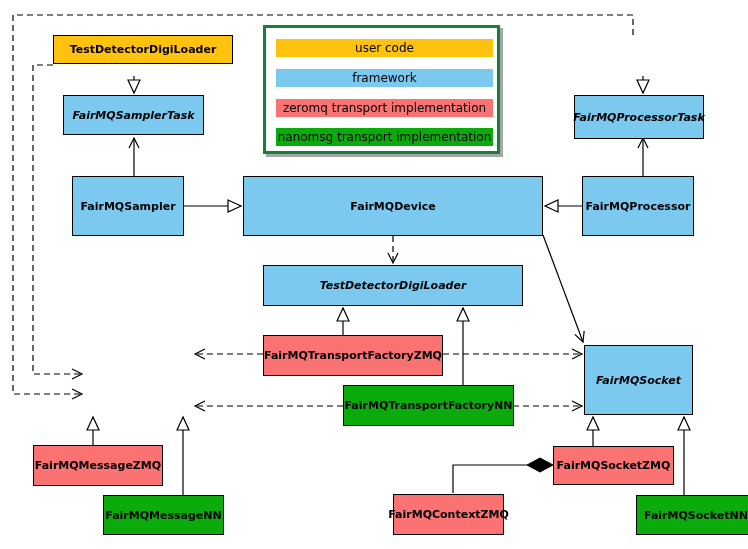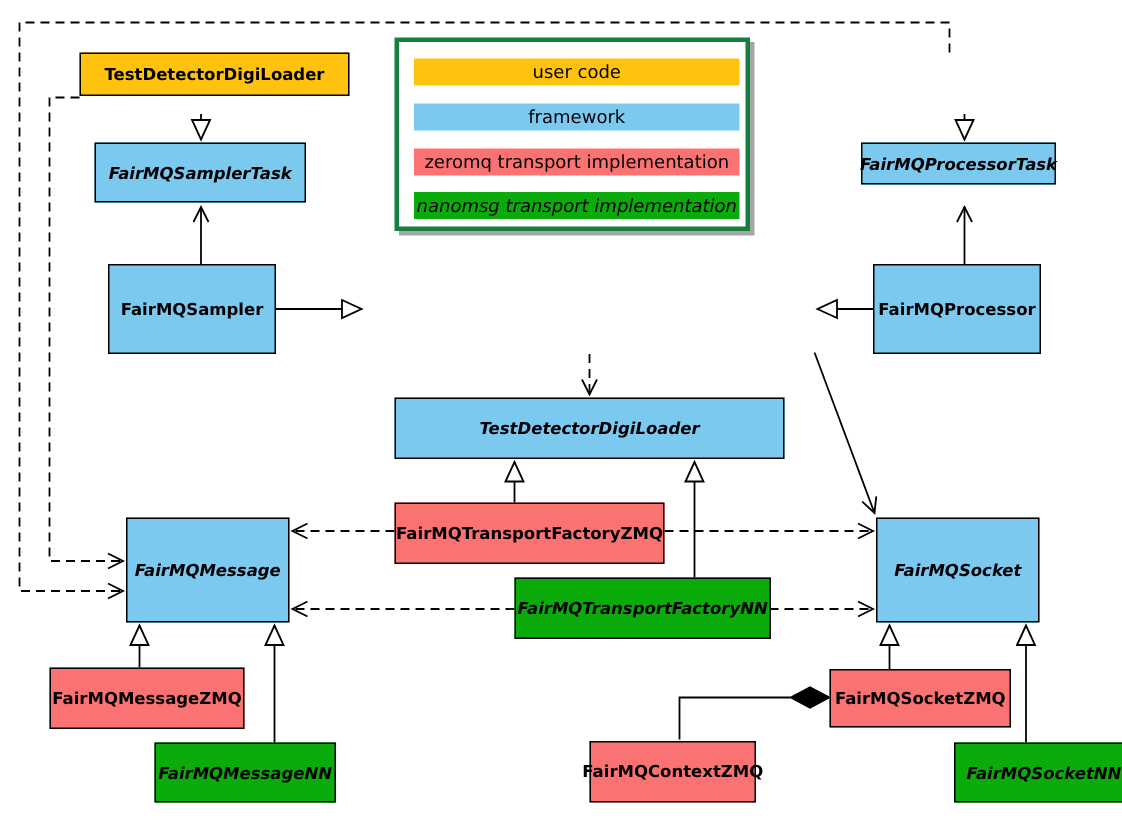--- a/index.html
+++ b/index.html
@@ -17,21 +17,21 @@
     box-sizing:border-box;
     border:1.2px solid #000;
     display:flex;align-items:center;justify-content:center;
     font-weight:bold;font-size:11px;color:#000;
     text-align:center;white-space:nowrap;
   }
   .abstract{font-style:italic;}
   .user{background:var(--user-code);}
   .fw{background:var(--framework);}
   .zmq{background:var(--zeromq);}
-  .nn{background:var(--nanomsg);font-style:italic;}
+  .nn{background:var(--nanomsg);}
   .legend{
     position:absolute;left:263px;top:25px;width:237px;height:129px;
     z-index:2;background:#ffffff;border:3px solid #15803d;
     box-sizing:border-box;
     box-shadow:3px 3px 0 rgba(0,0,0,0.35);
   }
   .lrow{
     position:absolute;left:10px;width:217px;height:18px;
     display:flex;align-items:center;justify-content:center;
     font-size:12px;font-weight:normal;color:#000;white-space:nowrap;
@@ -82,34 +82,34 @@
       <path d="M527,465 L453,465 L453,493"></path>
     </g>
     <polygon points="553,465 540,458 527,465 540,472" fill="#000" stroke="#000"></polygon>
   </svg>
 
   <div class="node user" style="left:53px;top:35px;width:180px;height:29px">TestDetectorDigiLoader</div>
 
 
   <div class="node fw abstract" style="left:63px;top:95px;width:141px;height:40px">FairMQSamplerTask</div>
 
-  <div class="node fw abstract" style="left:574px;top:95px;width:130px;height:28px">FairMQProcessorTask</div>
+  <div class="node fw abstract" style="left:574px;top:95px;width:130px;height:44px">FairMQProcessorTask</div>
 
   <div class="node fw" style="left:72px;top:176px;width:112px;height:60px">FairMQSampler</div>
 
+  <div class="node fw" style="left:243px;top:176px;width:300px;height:60px">FairMQDevice</div>
 
   <div class="node fw" style="left:582px;top:176px;width:112px;height:60px">FairMQProcessor</div>
 
   <div class="node fw abstract" style="left:263px;top:265px;width:260px;height:41px">TestDetectorDigiLoader</div>
 
   <div class="node zmq" style="left:263px;top:335px;width:180px;height:41px">FairMQTransportFactoryZMQ</div>
 
   <div class="node nn" style="left:343px;top:385px;width:171px;height:41px">FairMQTransportFactoryNN</div>
 
-  <div class="node fw abstract" style="left:84px;top:345px;width:109px;height:70px">FairMQMessage</div>
 
   <div class="node zmq" style="left:33px;top:445px;width:130px;height:41px">FairMQMessageZMQ</div>
 
   <div class="node fw abstract" style="left:584px;top:345px;width:109px;height:70px">FairMQSocket</div>
 
   <div class="node nn" style="left:103px;top:495px;width:121px;height:40px">FairMQMessageNN</div>
 
   <div class="node zmq" style="left:393px;top:494px;width:111px;height:41px">FairMQContextZMQ</div>
 
   <div class="node zmq" style="left:553px;top:446px;width:121px;height:39px">FairMQSocketZMQ</div>

